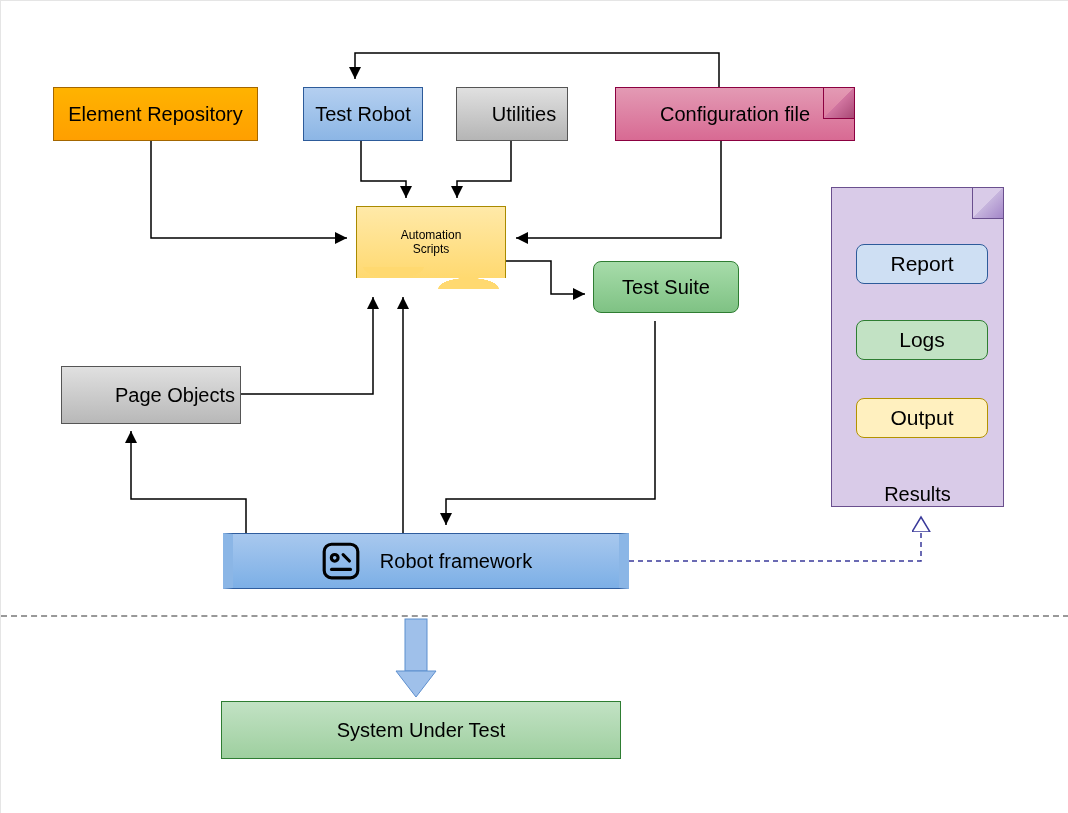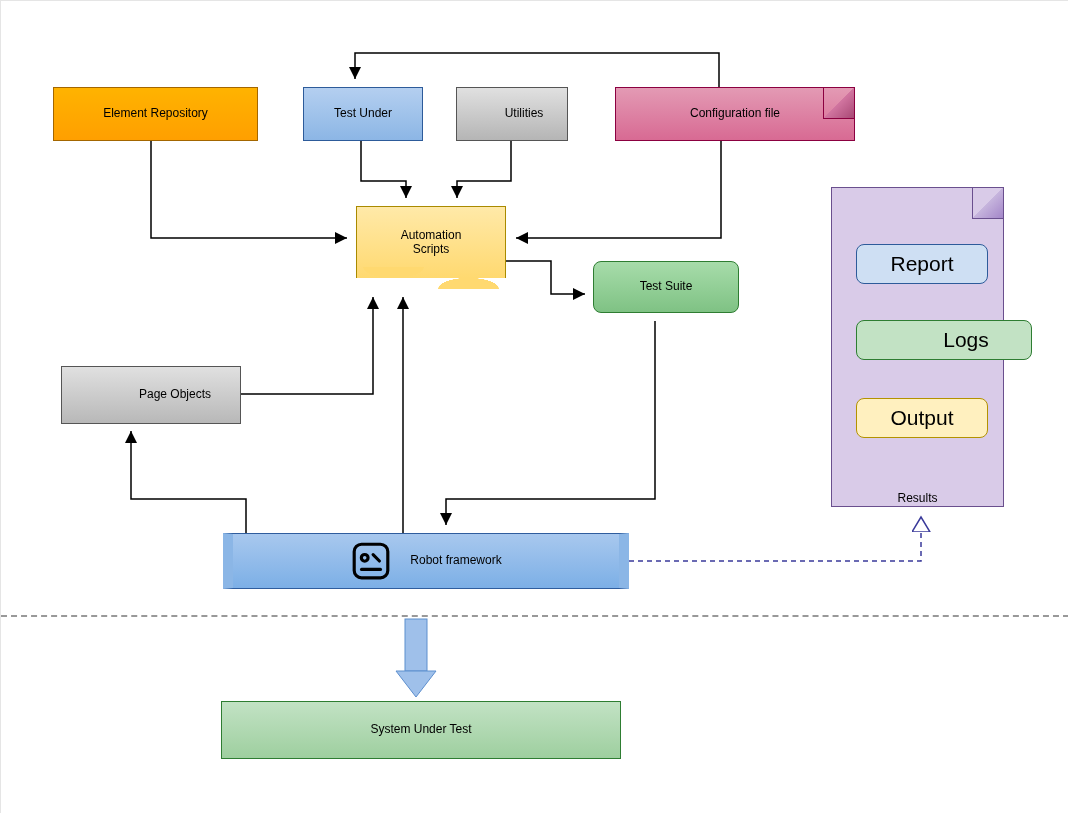--- a/index.html
+++ b/index.html
@@ -1,18 +1,18 @@
 <!DOCTYPE html>
 <html><head>
 <meta charset="utf-8">
 <style>
   html,body{margin:0;padding:0;background:#fff;}
   .canvas{position:relative;width:1068px;height:813px;border:1px solid #e5e5e5;background:#fff;font-family:Arial,Helvetica,sans-serif;}
   .node{position:absolute;box-sizing:border-box;display:flex;align-items:center;justify-content:center;text-align:center;}
-  .label{font-size:12px;color:#000;line-height:1.15;}
+  .label{font-size:20px;color:#000;line-height:1.15;}
   .label-sm{font-size:12px;}
   
   .stack::before,.stack::after{content:'';position:absolute;top:-8px;left:-8px;width:100%;height:100%;border:1px solid #333;box-sizing:border-box;z-index:-2;}
   .stack::after{top:-4px;left:-4px;z-index:-1;}
   
   .elem-repo{background:linear-gradient(#ffb300,#ff9f00);border:1px solid #a36600;}
   .elem-repo.stack::before,.elem-repo.stack::after{background:#ff9f00;}
   .test-data{background:linear-gradient(#b4cff0,#8cb6e5);border:1px solid #2d5b9a;}
   .test-data.stack::before,.test-data.stack::after{background:#9ec3ea;}
   .utilities{background:linear-gradient(#e0e0e0,#b5b5b5);border:1px solid #555;padding-left:24px;}
@@ -43,21 +43,21 @@
 </head>
 <body>
 
 <div class="canvas">
 
   <div class="node elem-repo stack" style="left:52px;top:86px;width:205px;height:54px;">
     <span class="label">Element Repository</span>
   </div>
 
   <div class="node test-data stack" style="left:302px;top:86px;width:120px;height:54px;">
-    <span class="label">Test Under</span>
+    <span class="label">Test Robot</span>
   </div>
 
   <div class="node utilities" style="left:455px;top:86px;width:112px;height:54px;">
     <span class="label">Utilities</span>
   </div>
 
   <div class="node config" style="left:614px;top:86px;width:240px;height:54px;">
     <span class="fold fold-c"></span>
     <span class="label">Configuration file</span>
   </div>
@@ -87,21 +87,21 @@
     </span>
     <span class="label">Robot framework</span>
   </div>
 
   <div class="node results" style="left:830px;top:186px;width:173px;height:320px;justify-content:flex-start;align-items:flex-end;">
     <span class="fold fold-r"></span>
     <span class="label" style="width:100%;text-align:center;margin-top:16px;">Results</span>
     <div class="results-item r-report" style="top:56px;">
       <span>Report</span>
     </div>
-    <div class="results-item r-logs" style="top:132px;padding-left:44px;">
+    <div class="results-item r-logs" style="top:132px;">
       <span>Logs</span>
     </div>
     <div class="results-item r-output" style="top:210px;">
       <span>Output</span>
     </div>
   </div>
 
   <div class="dash-divider" style="top:614px;"></div>
 
   <div class="node sut" style="left:220px;top:700px;width:400px;height:58px;">

